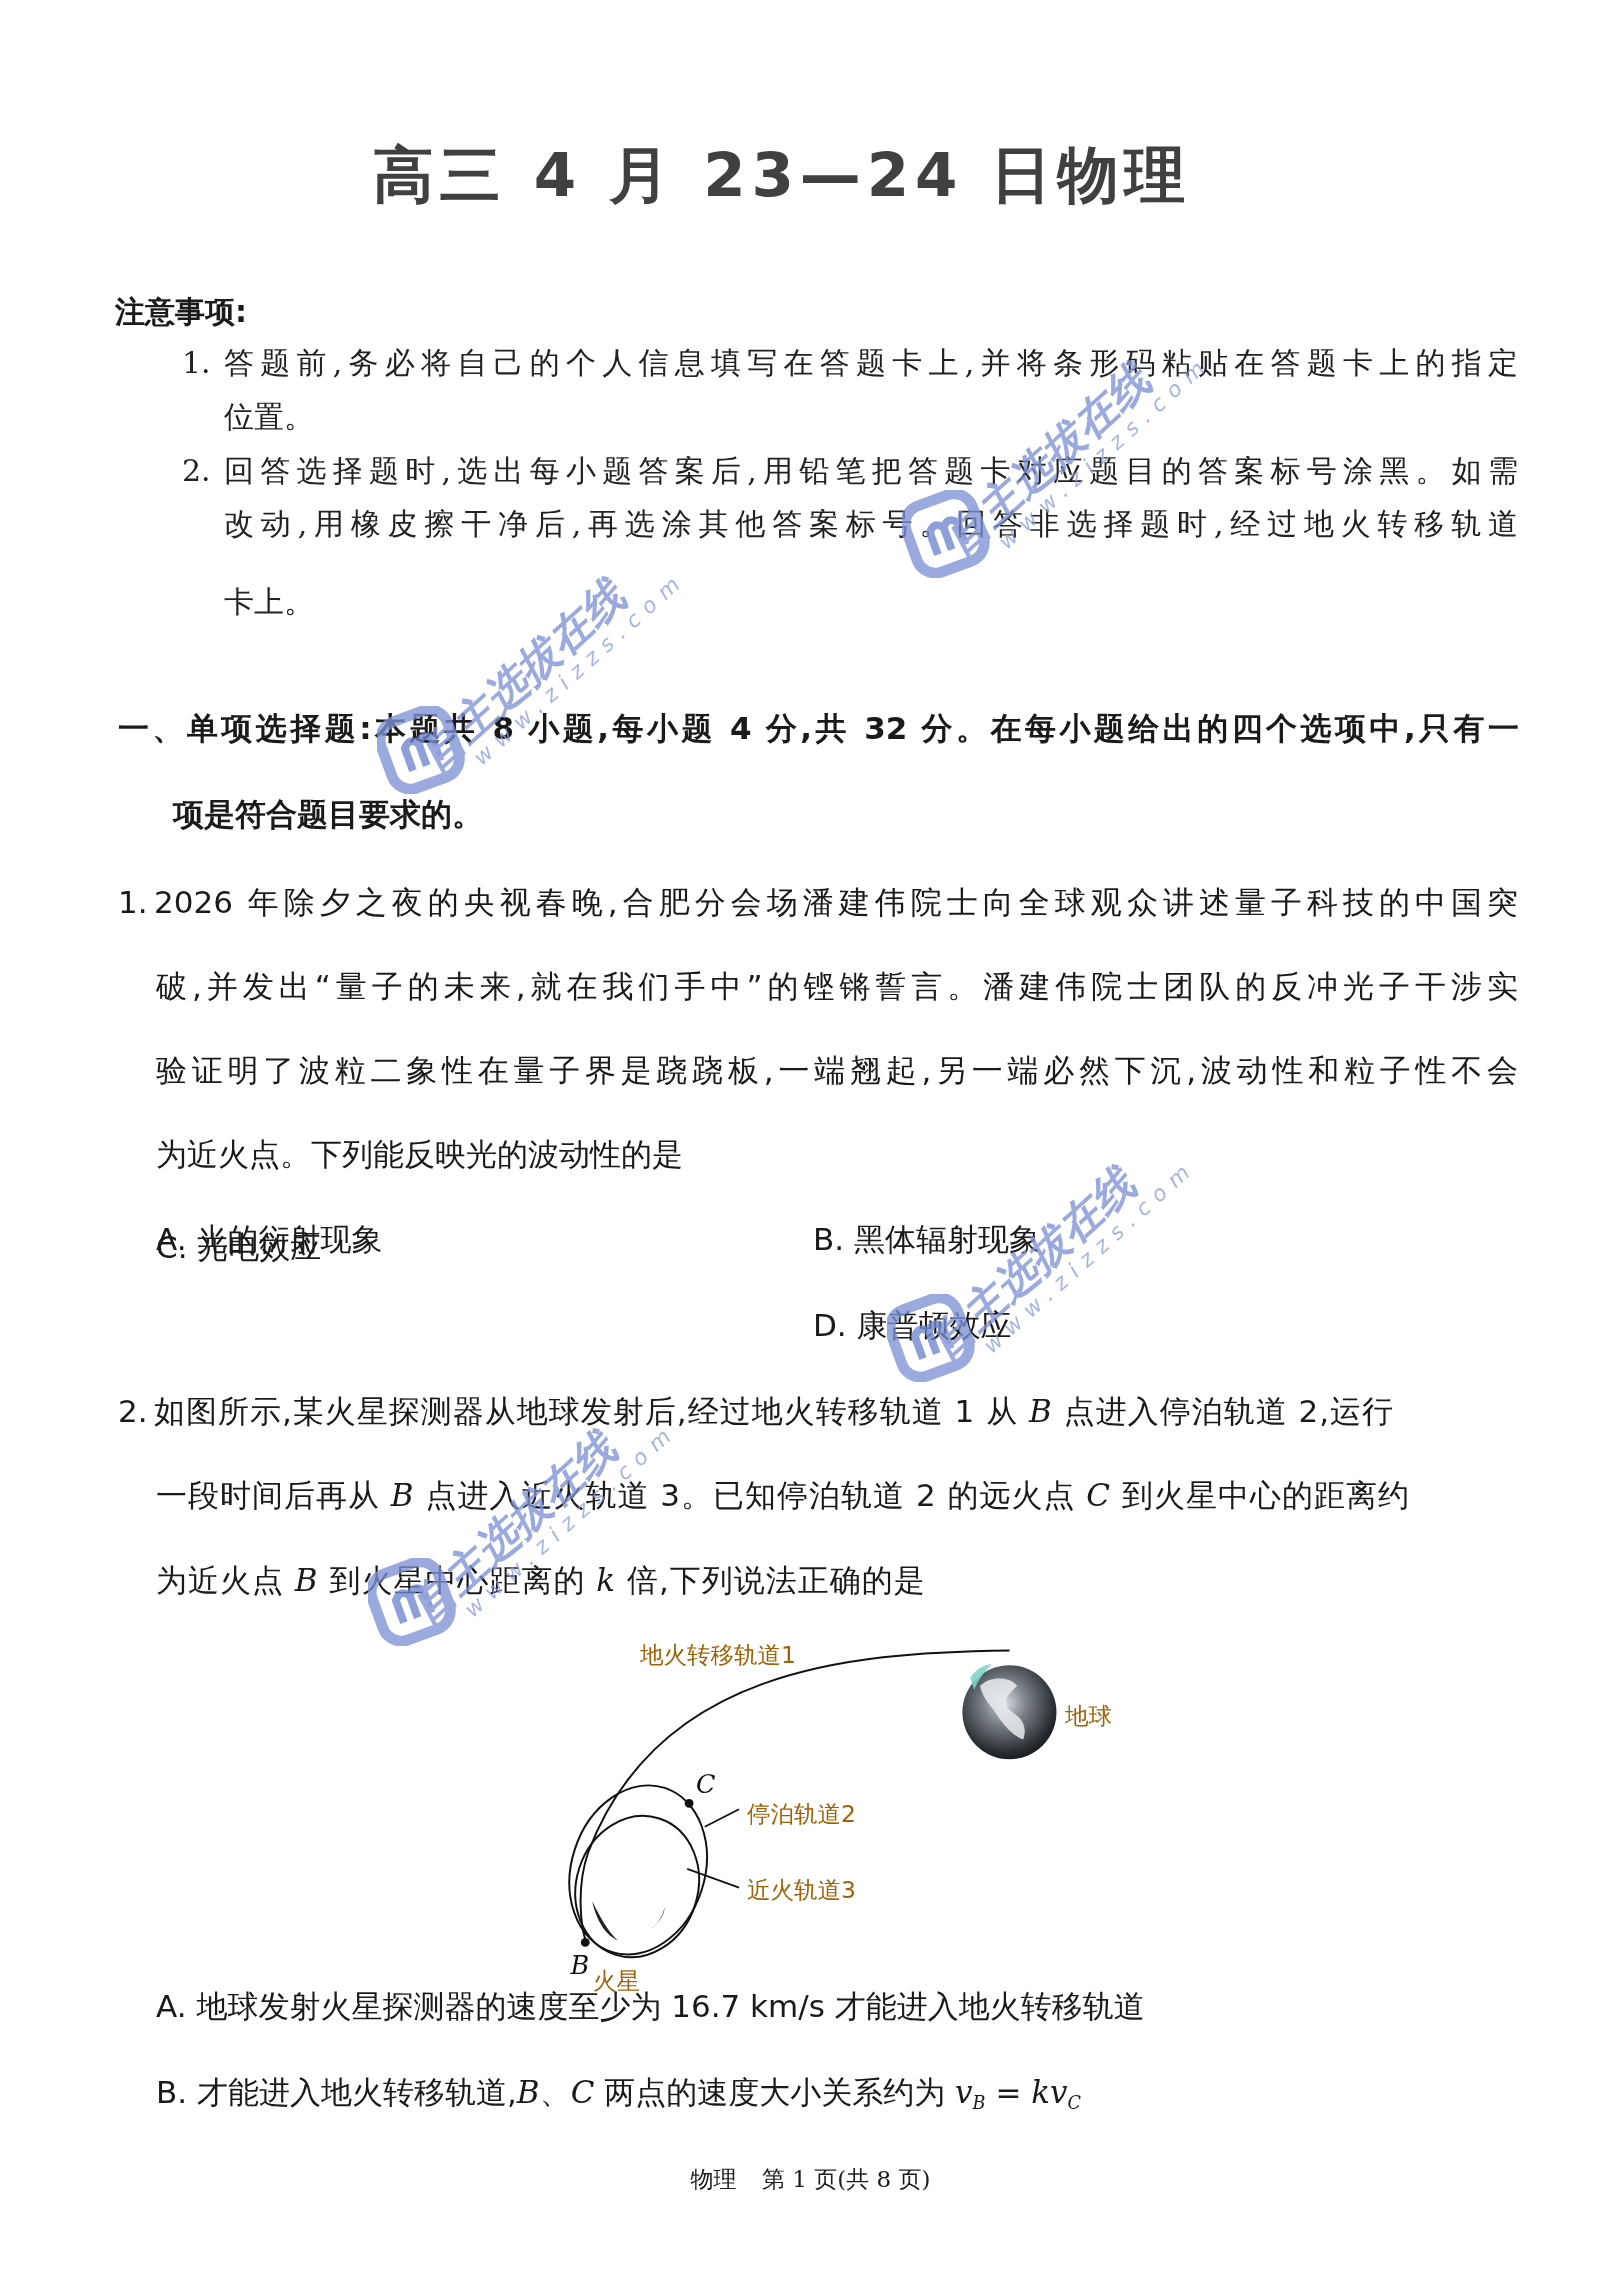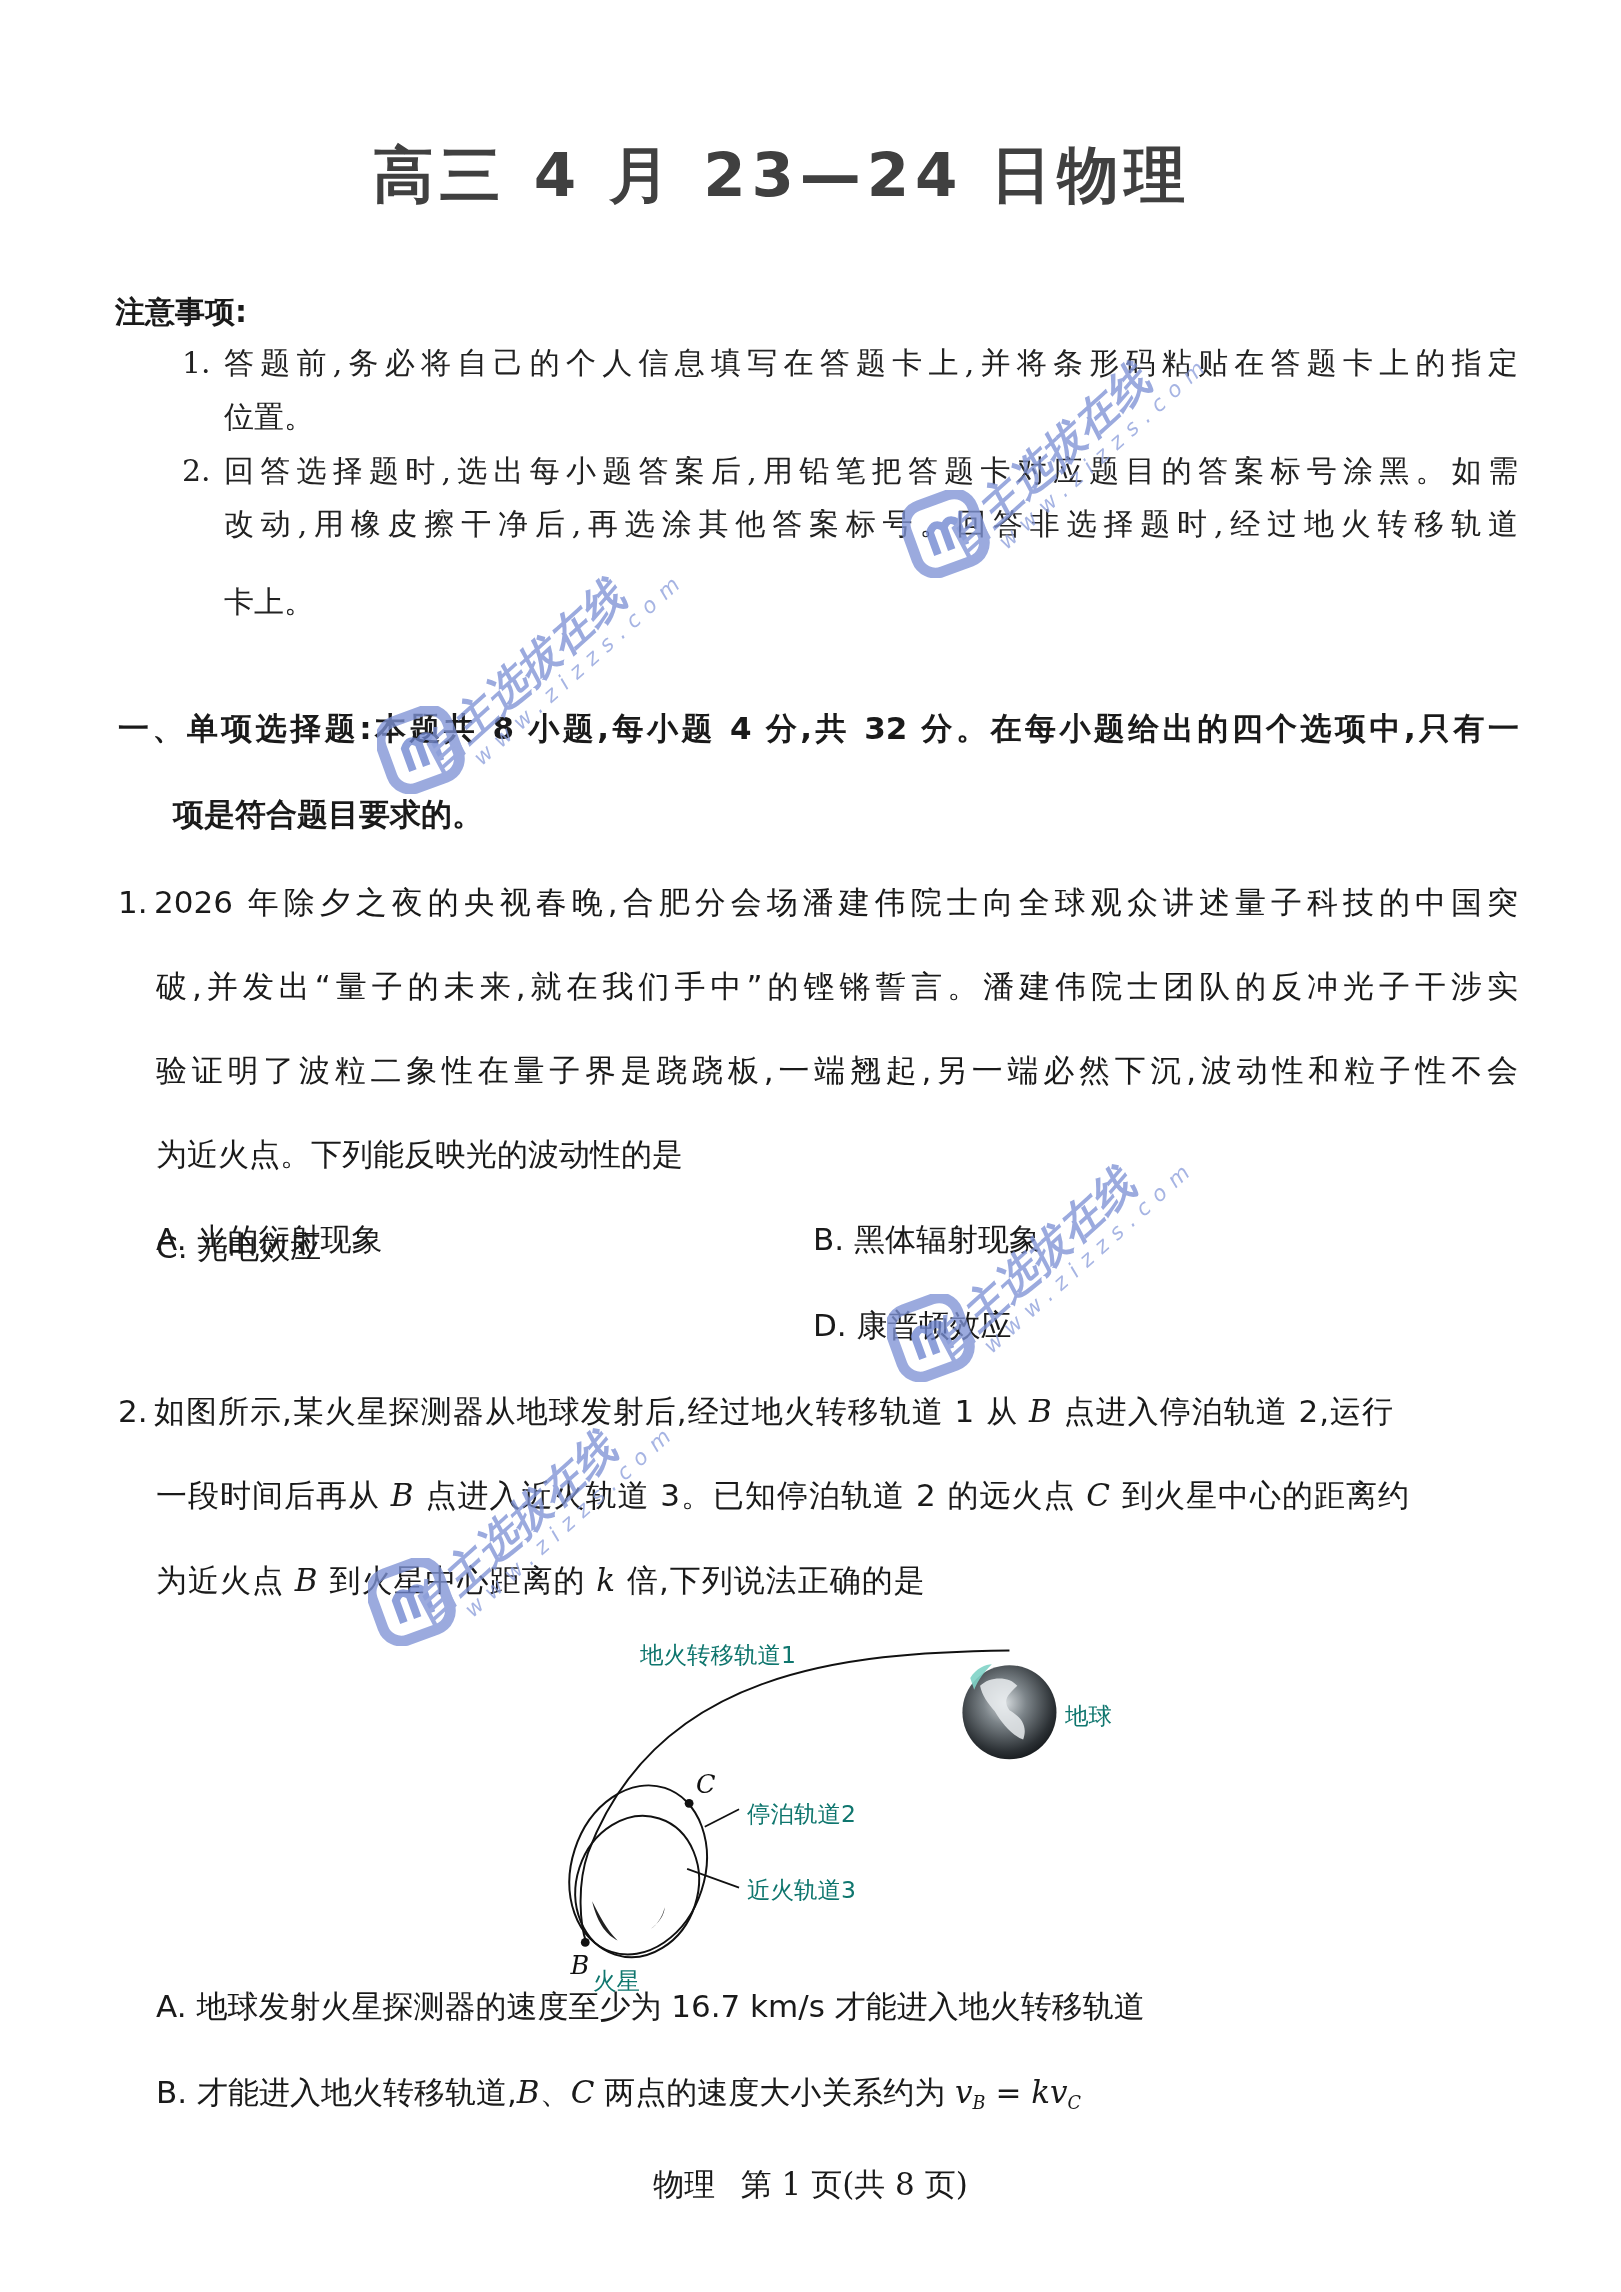--- a/index.html
+++ b/index.html
@@ -10,31 +10,31 @@
   .title { position:absolute; left:0; width:1564px; top:135px; text-align:center;
            font-family:"DejaVu Sans","Liberation Sans",sans-serif; font-weight:bold; font-size:61px;
            letter-spacing:5.9px; color:#404040; }
   .notes-head { font-family:"DejaVu Sans","Liberation Sans",sans-serif; font-weight:bold; font-size:30px; }
   .note { font-size:30px; color:#222; }
   .sec { font-family:"DejaVu Sans","Liberation Sans",sans-serif; font-weight:bold; font-size:31px; }
   .body { font-family:"DejaVu Sans","Liberation Sans",sans-serif; font-size:31px; }
   .opt  { font-family:"DejaVu Sans","Liberation Sans",sans-serif; font-size:31px; }
   .i { font-style:italic; font-family:"DejaVu Serif","Liberation Serif",serif; }
   .footer { position:absolute; left:0; width:1621px; top:2164px; text-align:center;
-            font-family:"DejaVu Serif","Liberation Serif",serif; font-size:31px; }
+            font-family:"DejaVu Serif","Liberation Serif",serif; font-size:23px; }
   .footer span + span { margin-left:25.5px; }
   sub { font-size:17.6px; vertical-align:-5.9px; }
   
   .wm { position:absolute; pointer-events:none; opacity:0.78; }
   .wm-text { position:absolute; color:#7f93d6; font-family:"DejaVu Serif","Liberation Serif",serif;
              font-style:italic; font-weight:bold; transform-origin:left bottom; white-space:nowrap; }
   .wm-url { position:absolute; color:#8ea0dc; font-family:"DejaVu Sans","Liberation Sans",sans-serif;
             font-style:italic; letter-spacing:8.8px; transform-origin:left bottom; white-space:nowrap; }
   .figure { position:absolute; left:549px; top:1617px; width:627px; height:353px; }
-  .fig-label { position:absolute; font-family:"DejaVu Sans","Liberation Sans",sans-serif; font-size:23.5px; color:#0f766e; white-space:nowrap; }
+  .fig-label { position:absolute; font-family:"DejaVu Sans","Liberation Sans",sans-serif; font-size:23.5px; color:#a16207; white-space:nowrap; }
   .fig-italic { position:absolute; font-family:"DejaVu Serif","Liberation Serif",serif; font-style:italic; font-size:25.5px; color:#111; }
 </style>
 </head>
 <body>
 
 <div class="title">高三 4 月 23—24 日物理</div>
 
 <div class="line notes-head" style="left:115px; top:297px;">注意事项:</div>
 
 <div class="line note" style="left:182px; top:348px;">1.</div>

